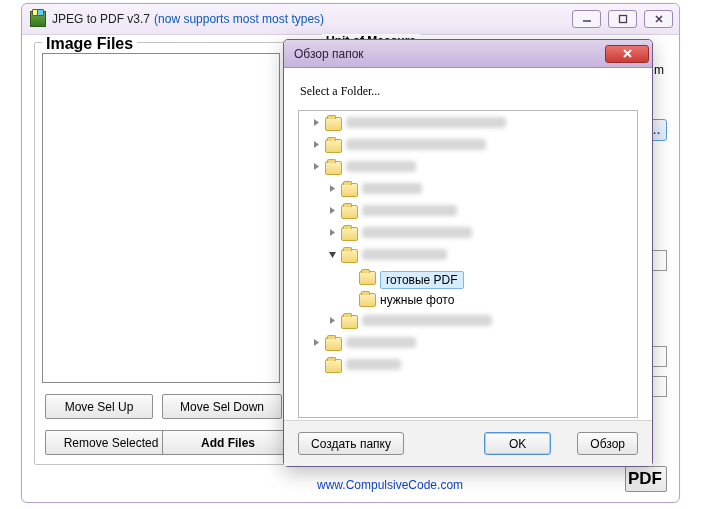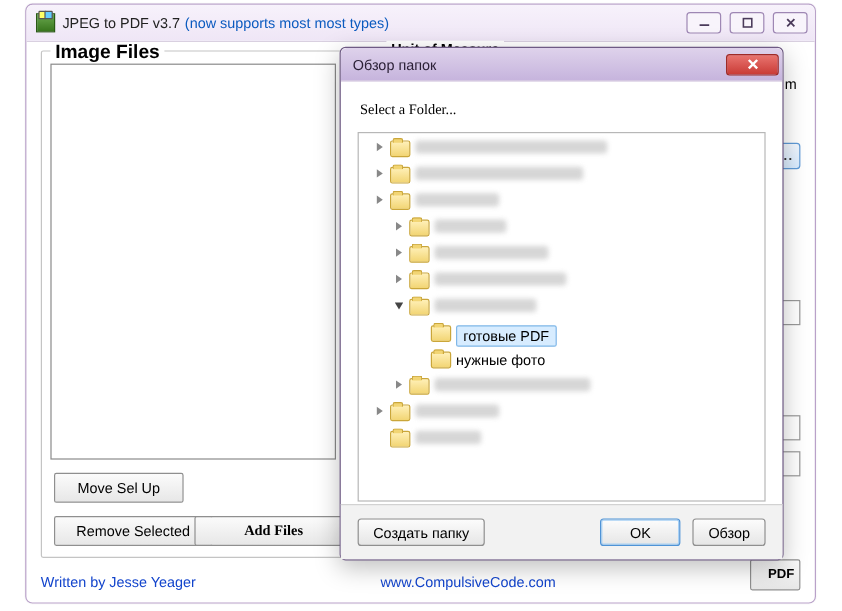--- a/index.html
+++ b/index.html
@@ -56,21 +56,21 @@
   }
   .btn {
     position: absolute; height: 25px; border: 1px solid #8f8f8f;
     background: linear-gradient(#fbfbfb, #e7e7e7); font-size: 12px;
     border-radius: 2px; display: flex; align-items: center;
     justify-content: center; cursor: default;
   }
   .btn.b-moveup   { left: 10px;  top: 351px; width: 108px; }
   .btn.b-movedown { left: 127px; top: 351px; width: 120px; }
   .btn.b-remove   { left: 10px;  top: 387px; width: 132px; }
-  .btn.b-add      { left: 127px; top: 387px; width: 132px; font-weight: bold; font-family: Liberation Serif, serif; }
+  .btn.b-add      { left: 127px; top: 387px; width: 132px; font-weight: bold; }
 
   .unit-legend {
     position: absolute; top: -1px; left: 300px; background: #fff;
     padding: 0 4px; font-weight: bold; font-size: 12px;
   }
   .letter-m { position: absolute; top: 28px; right: 15px; font-size: 12px; }
 
   .browse-btn {
     position: absolute; right: 12px; top: 84px; width: 24px; height: 22px;
     border: 1px solid #5f9bd8; border-radius: 3px;
@@ -92,21 +92,21 @@
     font-size: 12px; text-decoration: none;
   }
   .url-remnant {
     position: absolute; left: 295px; bottom: 10px; color: #1244cc; font-size: 12px;
   }
   .pdf-btn {
     position: absolute; right: 12px; bottom: 10px; width: 42px; height: 26px;
     border: 1px solid #8f8f8f; border-radius: 2px;
     background: linear-gradient(#fbfbfb, #e7e7e7); font-weight: bold;
     display: flex; align-items: center; justify-content: flex-end;
-    padding-right: 4px; font-size: 11px;
+    padding-right: 4px; font-size: 17px;
   }
 
   
   .dialog {
     position: absolute; left: 283px; top: 39px; width: 370px; height: 428px;
     border: 1px solid #6e5a84; border-radius: 5px; background: #fff;
     box-shadow: 0 6px 20px rgba(0,0,0,0.25);
   }
   .dlg-titlebar {
     height: 28px; border-radius: 5px 5px 0 0;
@@ -153,21 +153,21 @@
   }
   .tree-row.selected .label {
     background: #d7ecff; border: 1px solid #7fb7e8; border-radius: 2px;
     padding: 1px 5px;
   }
   .tree-row .label { white-space: nowrap; }
 
   .dlg-footer {
     position: absolute; left: 0; right: 0; bottom: 0; height: 46px;
     border-top: 1px solid #d2d2d2; background: #f2f2f2;
-    display: flex; align-items: center; padding: 0 14px; gap: 10px;
+    display: flex; align-items: center; padding: 0 14px; gap: 26px;
   }
   .dlg-btn {
     height: 23px; border: 1px solid #8f8f8f; border-radius: 3px;
     background: linear-gradient(#fcfcfc, #e6e6e6); font-size: 12px;
     padding: 0 12px; display: flex; align-items: center; justify-content: center;
     cursor: default;
   }
   .dlg-btn.default { border-color: #4f93d6; box-shadow: 0 0 0 1px #a8d1f5 inset; padding: 0 24px; }
   .spacer { flex: 1; }
 </style>
@@ -199,31 +199,31 @@
   </div>
 
   <div class="main-body">
     <span class="unit-legend">Unit of Measure</span>
     <span class="letter-m">m</span>
 
     <div class="grp-imagefiles">
       <span class="legend">Image Files</span>
       <div class="file-list"></div>
       <div class="btn b-moveup">Move Sel Up</div>
+      <div class="btn b-movedown">Move Sel Down</div>
       <div class="btn b-remove">Remove Selected</div>
       <div class="btn b-add">Add Files</div>
     </div>
 
     <div class="browse-btn">...</div>
 
     <div class="side-input i-11">11</div>
     <div class="side-input i-0a">0</div>
     <div class="side-input i-0b">0</div>
 
-    <a class="written-by">Written by Jesse Yeager</a>
     <span class="url-remnant">www.CompulsiveCode.com</span>
     <div class="pdf-btn">PDF</div>
   </div>
 </div>
 
 <div class="dialog">
   <div class="dlg-titlebar">
     <span class="dlg-title">Обзор папок</span>
     <div class="dlg-close">
       <svg viewBox="0 0 11 11">

